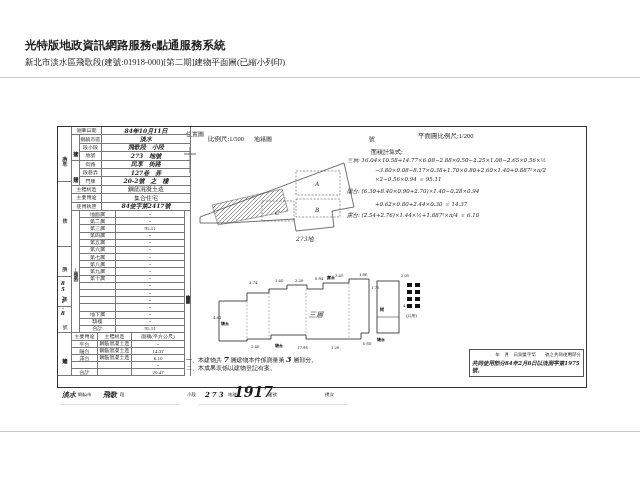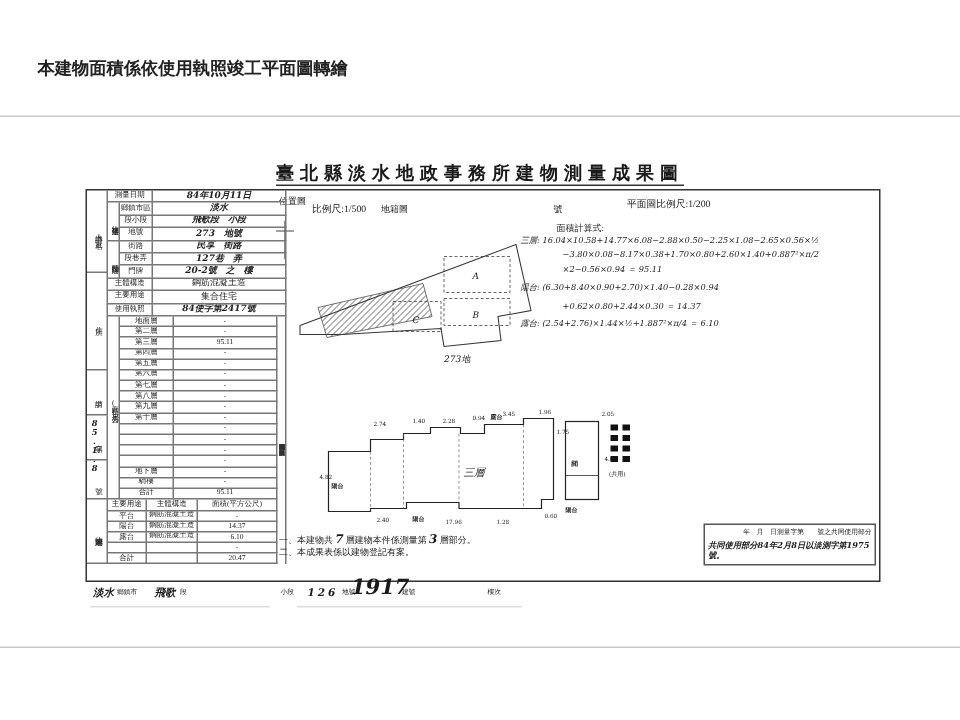--- a/index.html
+++ b/index.html
@@ -18,26 +18,24 @@
   .calcline{position:absolute;font-size:5.5px;font-style:italic;color:#222;white-space:nowrap;
             font-family:"DejaVu Serif",serif;}
   svg text{font-family:"DejaVu Serif",serif;fill:#222;}
   .vnote{font-size:4px;color:#333;border:none;}
 </style>
 </head>
 <body>
 
 <div id="page">
 
-  <div class="abs" style="left:25px;top:38px;font-size:11.5px;font-weight:bold;color:#222;">本建物面積係依使用執照竣工平面圖轉繪</div>
+  <div class="abs" style="left:25px;top:38px;font-size:11.5px;font-weight:bold;color:#222;">光特版地政資訊網路服務e點通服務系統</div>
+  <div class="abs" style="left:25px;top:57px;font-size:8.5px;color:#222;">新北市淡水區飛歌段(建號:01918-000)[第二期]建物平面圖(已縮小列印)</div>
   <div class="rule" style="left:0;top:77px;width:640px;"></div>
 
-  <div class="abs" style="left:160px;top:106px;width:320px;text-align:center;">
-    <span style="font-size:12px;font-weight:bold;letter-spacing:4px;border-bottom:1px solid #333;padding-bottom:1px;">臺北縣淡水地政事務所建物測量成果圖</span>
-  </div>
 
   <div id="formbox">
 
     <div class="cell vert vnote" style="left:127px;top:84px;width:6px;height:165px;border-right:1px solid #777;">本建物面積係依使用執照竣工平面圖轉繪　面積以圖解法計算</div>
 
     <div class="abs hw vert" style="left:2px;top:152px;height:52px;font-size:5.5px;writing-mode:vertical-rl;">85.1.8</div>
 
     <div class="abs" style="left:128px;top:3px;font-size:6px;">位置圖</div>
     <div class="abs" style="left:150px;top:8px;font-size:6.5px;">比例尺:1/500</div>
     <div class="abs" style="left:196px;top:8px;font-size:6px;">地籍圖</div>
@@ -201,21 +199,21 @@
       <div class="cell s tiny" style="left: 40px; top: 242px; width: 34px; height: 7px;"></div>
       <div class="cell s" style="left: 74px; top: 242px; width: 53px; height: 7px;">20.47</div>
     </div>
 
   <div>
     <span class="abs hw" style="left:62px;top:390px;font-size:7px;">淡水</span>
     <span class="abs tiny" style="left:78px;top:393px;font-size:4.5px;">鄉鎮市</span>
     <span class="abs hw" style="left:103px;top:390px;font-size:7px;">飛歌</span>
     <span class="abs tiny" style="left:120px;top:393px;font-size:4.5px;">段</span>
     <span class="abs tiny" style="left:187px;top:393px;font-size:4.5px;">小段</span>
-    <span class="abs hw" style="left:205px;top:390px;font-size:7px;letter-spacing:2px;">126</span>
+    <span class="abs hw" style="left:205px;top:390px;font-size:7px;letter-spacing:2px;">273</span>
     <span class="abs tiny" style="left:228px;top:393px;font-size:4.5px;">地號</span>
     <span class="abs hw" style="left:234px;top:384px;font-size:14px;">1917</span>
     <span class="abs tiny" style="left:268px;top:393px;font-size:4.5px;">建號</span>
     <span class="abs tiny" style="left:325px;top:393px;font-size:4.5px;">樓次</span>
   </div>
   <div class="rule" style="left:60px;top:404px;width:120px;background:#ddd;"></div>
   <div class="rule" style="left:198px;top:404px;width:150px;background:#ddd;"></div>
   <div class="rule" style="left:0;top:431px;width:640px;"></div>
 
   <div id="calc-lines">

